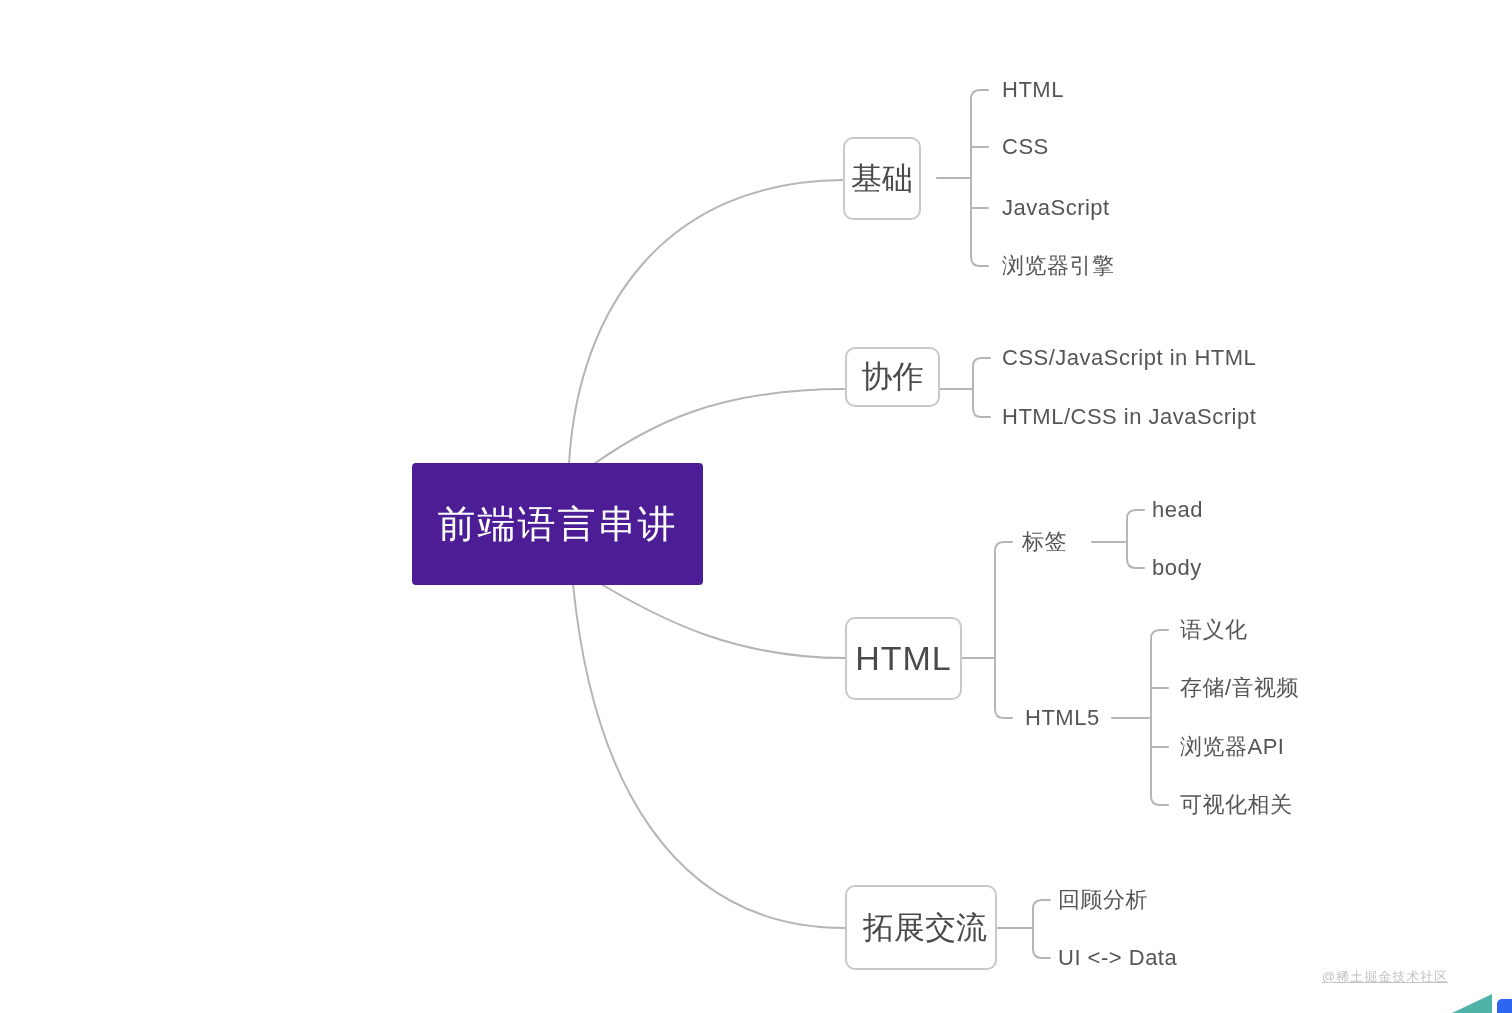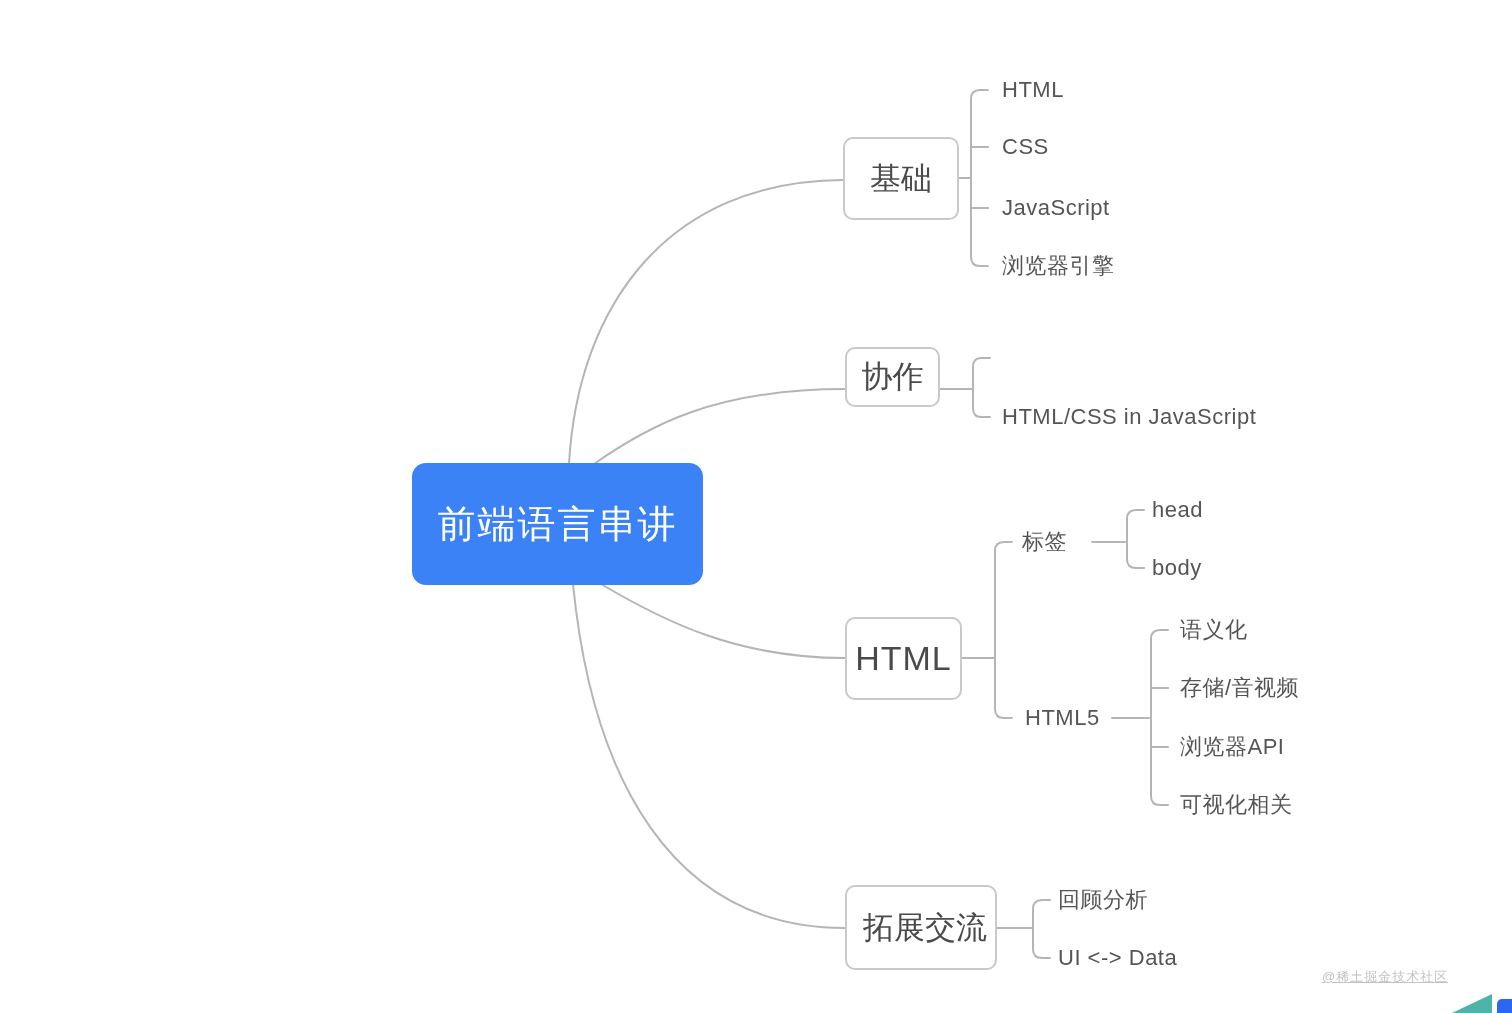--- a/index.html
+++ b/index.html
@@ -37,22 +37,22 @@
     stroke: #B5B5B5;
     stroke-width: 2;
     stroke-linecap: round;
   }
   .root-node {
     position: absolute;
     left: 412px;
     top: 463px;
     width: 291px;
     height: 122px;
-    background: #3b82f6;
-    border-radius: 14px;
+    background: #4c1d95;
+    border-radius: 4px;
     display: flex;
     align-items: center;
     justify-content: center;
     font-size: 38px;
     letter-spacing: 2px;
     color: #ffffff;
     box-sizing: border-box;
     cursor: default;
   }
   .bnode {
@@ -61,21 +61,21 @@
     border: 2px solid #C9C9C9;
     border-radius: 10px;
     display: flex;
     align-items: center;
     justify-content: center;
     color: #4A4A4A;
     box-sizing: border-box;
     cursor: default;
     white-space: nowrap;
   }
-  .bnode.n-basics   { left: 843px; top: 137px; width: 116px;  height: 83px; font-size: 31px; }
+  .bnode.n-basics   { left: 843px; top: 137px; width: 78px;  height: 83px; font-size: 31px; }
   .bnode.n-collab   { left: 845px; top: 347px; width: 95px;  height: 60px; font-size: 31px; }
   .bnode.n-html     { left: 845px; top: 617px; width: 117px; height: 83px; font-size: 34px; letter-spacing: 1px; }
   .bnode.n-extend   { left: 845px; top: 885px; width: 152px; height: 85px; font-size: 31px; padding-left: 8px; }
   .leaf, .subnode {
     position: absolute;
     transform: translateY(-50%);
     font-size: 22px;
     color: #555555;
     white-space: nowrap;
     cursor: default;
@@ -149,20 +149,21 @@
   </div>
   <div class="bnode n-extend">
     <span>拓展交流</span>
   </div>
 
   <span class="leaf" style="left:1002px;top:90px">HTML</span>
   <span class="leaf" style="left:1002px;top:147px">CSS</span>
   <span class="leaf" style="left:1002px;top:208px">JavaScript</span>
   <span class="leaf" style="left:1002px;top:266px">浏览器引擎</span>
 
+  <span class="leaf" style="left:1002px;top:358px">CSS/JavaScript in HTML</span>
   <span class="leaf" style="left:1002px;top:417px">HTML/CSS in JavaScript</span>
 
   <span class="subnode" style="left:1022px;top:542px">标签</span>
   <span class="subnode" style="left:1025px;top:718px">HTML5</span>
 
   <span class="leaf" style="left:1152px;top:510px">head</span>
   <span class="leaf" style="left:1152px;top:568px">body</span>
 
   <span class="leaf" style="left:1180px;top:630px">语义化</span>
   <span class="leaf" style="left:1180px;top:688px">存储/音视频</span>

